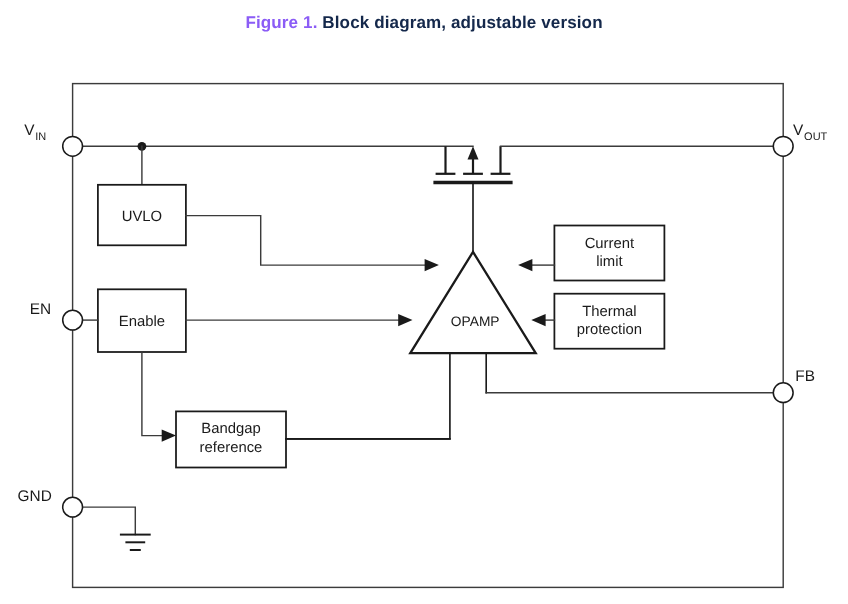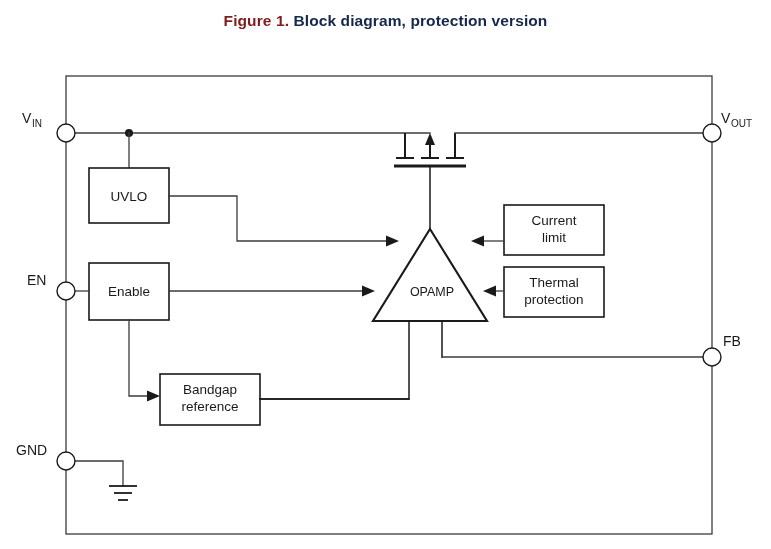--- a/index.html
+++ b/index.html
@@ -24,21 +24,21 @@
     left: 0;
     top: 12px;
     width: 771px;
     text-align: center;
     font-size: 15.5px;
     font-weight: bold;
     letter-spacing: 0.1px;
     white-space: nowrap;
   }
   #figure-title .fig-num {
-    color: #7f1d1d;
+    color: #8b5cf6;
   }
   #figure-title .fig-cap {
     color: #14284b;
   }
   #diagram-svg {
     position: absolute;
     left: 0;
     top: 0;
   }
   .wire {
@@ -118,21 +118,21 @@
     text-anchor: middle;
   }
 </style>
 </head>
 <body>
 
 <div id="page">
 
   <div id="figure-title">
     <span class="fig-num">Figure 1.</span>
-    <span class="fig-cap">Block diagram, protection version</span>
+    <span class="fig-cap">Block diagram, adjustable version</span>
   </div>
 
   <svg id="diagram-svg" width="771" height="549" viewBox="0 0 771 549">
 
     <rect class="border-rect" x="66" y="76" width="646" height="458"></rect>
 
     <path class="wire" d="M 66 133 L 430 133"></path>
 
     <circle class="node-dot" cx="129" cy="133" r="4"></circle>
     <path class="wire" d="M 129 133 L 129 168"></path>

